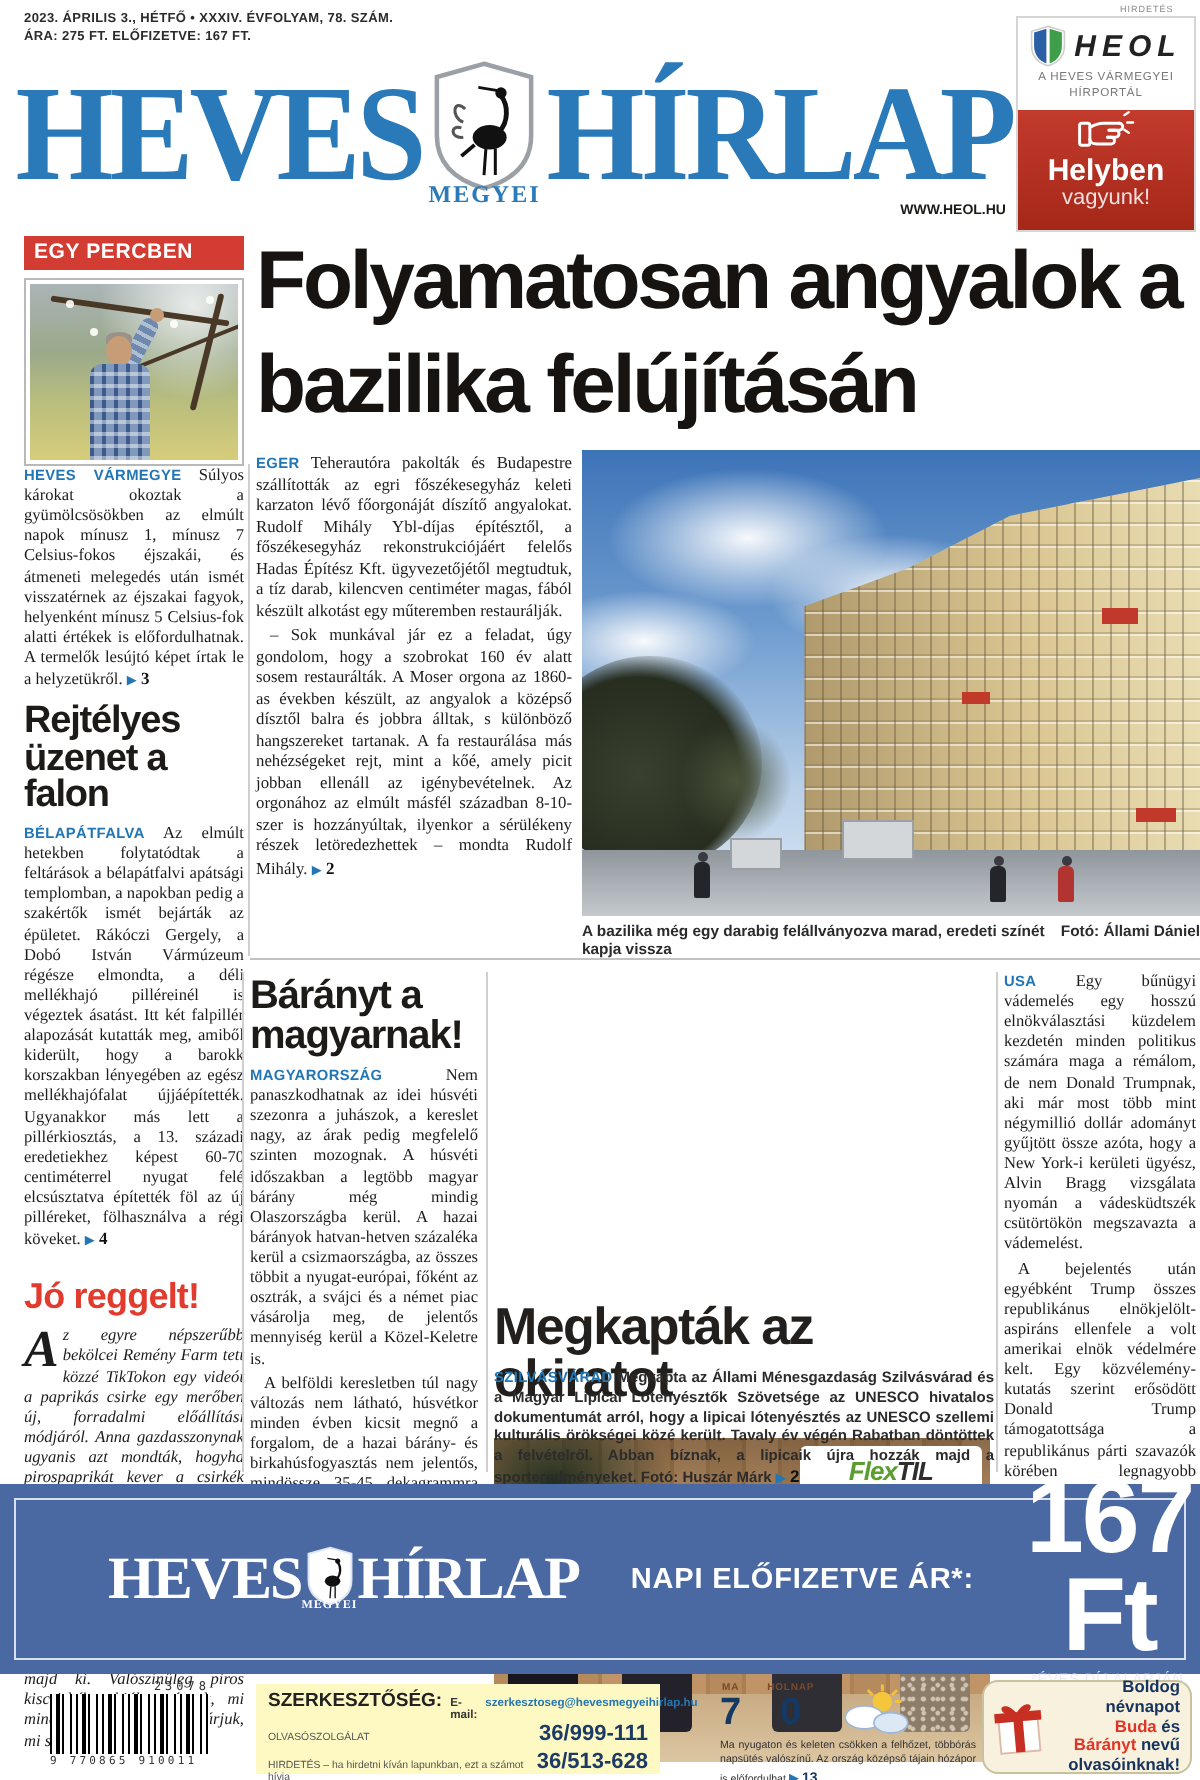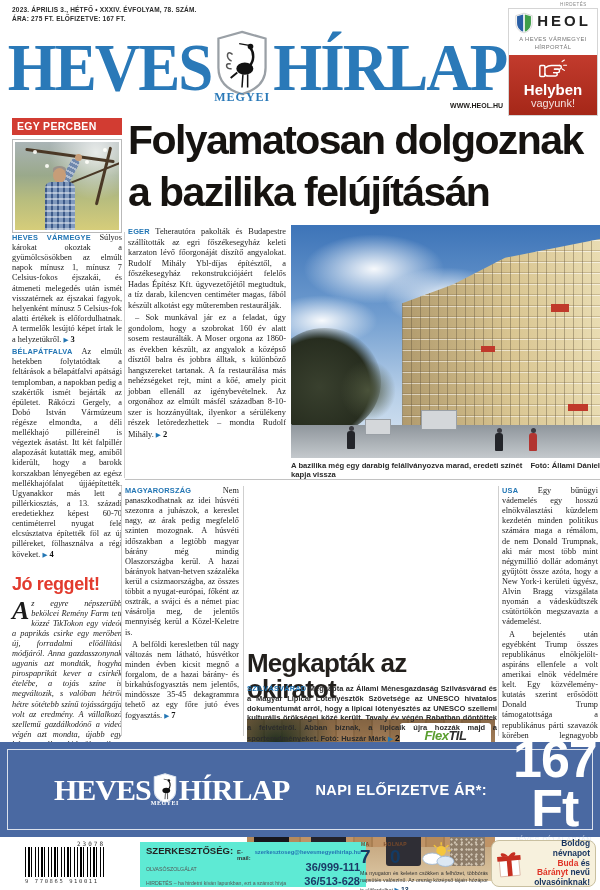--- a/index.html
+++ b/index.html
@@ -12,24 +12,24 @@
   .masthead{left:8px;top:24px;width:498px;height:86px;display:flex;align-items:center;justify-content:center;gap:2px;}
   .mast-word{font-family:"Liberation Serif",serif;font-weight:bold;font-size:63px;color:#2a79b8;letter-spacing:-2px;line-height:1;transform:scaleY(1.08);}
   .crest-col{display:flex;flex-direction:column;align-items:center;width:78px;margin:0 -2px;}
   .mast-megyei{font-family:"Liberation Serif",serif;font-weight:bold;font-size:12px;color:#2a79b8;letter-spacing:1px;margin-top:-6px;}
   .website{right:97px;top:102px;font-size:7px;font-weight:bold;color:#1d1b18;}
 
   
   .ad-tag{left:560px;top:2px;font-size:4.5px;color:#888;letter-spacing:.5px;}
   .heol-ad{left:508px;top:8px;width:90px;height:108px;border:1px solid #d5d5d5;box-sizing:border-box;background:#fff;}
   .heol-top{height:46px;display:flex;flex-direction:column;align-items:center;justify-content:center;}
-  .heol-row{display:flex;align-items:flex-start;gap:4px;}
+  .heol-row{display:flex;align-items:center;gap:4px;font-style:italic;}
   .heol-word{font-size:15px;font-weight:bold;letter-spacing:3px;color:#222;}
   .heol-tagline{font-size:5.8px;color:#777;letter-spacing:.4px;text-align:center;width:80%;line-height:1.3;margin-top:2px;}
-  .heol-red{height:60px;background:linear-gradient(180deg,#c23b2d,#a52718);display:flex;flex-direction:column;align-items:center;justify-content:center;}
+  .heol-red{height:60px;background:linear-gradient(180deg,#c23b2d,#a52718);display:flex;flex-direction:column;align-items:center;}
   .helyben{font-size:15px;font-weight:bold;color:#fff;line-height:1;margin-top:1px;}
   .vagyunk{font-size:11px;color:rgba(255,255,255,.85);line-height:1.2;}
 
   
   .leftcol{left:12px;top:118px;width:110px;}
   .section-banner{background:#d23c32;color:#fff;font-weight:bold;font-size:10.5px;letter-spacing:.3px;padding:2px 5px 3px;}
   .framed{border:1px solid #b9b9b9;padding:2px;background:#fff;margin-top:4px;}
   .photo{position:relative;overflow:hidden;}
   .lc-photo{height:88px;}
   h2.small-head{font-size:19px;font-weight:bold;letter-spacing:-.6px;line-height:.98;margin:7px 0 4px;color:#1d1b18;}
@@ -74,21 +74,21 @@
   .ban-price-wrap{margin-left:auto;text-align:center;}
   .ban-price{font-size:52px;font-weight:bold;color:#fff;line-height:.95;letter-spacing:-1px;}
   .ban-note{font-size:7.5px;color:#e8edf5;margin-top:2px;letter-spacing:.3px;}
 
   
   .barcode-block{left:25px;top:840px;width:80px;}
   .bc-num{text-align:right;font-size:6px;letter-spacing:2px;color:#333;font-family:"DejaVu Sans Mono",monospace;}
   .bars{height:30px;background:
      repeating-linear-gradient(90deg,#000 0 1px,#fff 1px 3px,#000 3px 5px,#fff 5px 6px,#000 6px 7px,#fff 7px 10px,#000 10px 11px,#fff 11px 13px);}
   .issn{font-size:5.5px;letter-spacing:1.6px;color:#333;font-family:"DejaVu Sans Mono",monospace;margin-top:1px;}
-  .editorial{left:128px;top:842px;width:226px;height:45px;background:#5eead4;padding:3px 6px;box-sizing:border-box;margin-left:12px;}
+  .editorial{left:128px;top:842px;width:202px;height:45px;background:#fef9c3;padding:3px 6px;box-sizing:border-box;}
   .ed-top{display:flex;align-items:baseline;gap:4px;}
   .ed-title{font-size:9.5px;font-weight:bold;color:#222;}
   .ed-mail-label{font-size:5.8px;font-weight:bold;color:#333;}
   .ed-mail{font-size:5.8px;font-weight:bold;color:#2376b4;}
   .ed-row{display:flex;align-items:baseline;line-height:1.25;}
   .ed-row .lbl{font-size:5.2px;color:#555;flex:1;}
   .ed-row .tel{font-size:11px;font-weight:bold;color:#1b3a66;}
   .weather{left:360px;top:841px;width:128px;}
   .w-top{display:flex;align-items:flex-start;gap:13px;}
   .w-day{text-align:center;}
@@ -231,33 +231,34 @@
       <div class="o-arm"></div>
       <div class="o-hand"></div>
       <div class="o-hair"></div>
       <div class="o-head"></div>
       <div class="o-body"></div>
     </div>
   </div>
 
   <p class="serif"><span class="lead-in">HEVES VÁRMEGYE</span> <span>Súlyos károkat okoztak a gyümölcsösökben az elmúlt napok mínusz 1, mínusz 7 Celsius-fokos éjszakái, és átmeneti melegedés után ismét visszatérnek az éjszakai fagyok, helyenként mínusz 5 Celsius-fok alatti értékek is előfordulhatnak. A termelők lesújtó képet írtak le a helyzetükről.</span> <span class="pg"><span class="arr">▶</span> <b>3</b></span></p>
 
+  <h2 class="small-head">Rejtélyes üzenet a falon</h2>
   <p class="serif"><span class="lead-in">BÉLAPÁTFALVA</span> <span>Az elmúlt hetekben folytatódtak a feltárások a bélapátfalvi apátsági templomban, a napokban pedig a szakértők ismét bejárták az épületet. Rákóczi Gergely, a Dobó István Vármúzeum régésze elmondta, a déli mellékhajó pilléreinél is végeztek ásatást. Itt két falpillér alapozását kutatták meg, amiből kiderült, hogy a barokk korszakban lényegében az egész mellékhajófalat újjáépítették. Ugyanakkor más lett a pillérkiosztás, a 13. századi eredetiekhez képest 60-70 centiméterrel nyugat felé elcsúsztatva építették föl az új pilléreket, fölhasználva a régi köveket.</span> <span class="pg"><span class="arr">▶</span> <b>4</b></span></p>
 
   <h3 class="greet">Jó reggelt!</h3>
   <p class="serif greet-body clearfix"><span class="dropcap">A</span><span>z egyre népszerűbb bekölcei Remény Farm tett közzé TikTokon egy videót a paprikás csirke egy merőben új, forradalmi előállítási módjáról. Anna gazdasszonynak ugyanis azt mondták, hogyha pirospaprikát kever a csirkék ételébe, a tojás színe is megváltozik, s valóban hétről hétre sötétebb színű tojássárgája volt az eredmény. A vállalkozó szellemű gazdálkodónő a videó végén azt mondta, újabb egy hónap múlva kiderül, milyen színe lesz azoknak a csibéknek, akik ezekből a tojásokból kelnek majd ki. Valószínűleg piros kiscsirkéket hiába várunk, mi mindenesetre izgatottan várjuk, mi sül ki a keltetőben.</span> </p>
 
 </div>
 
 <div class="abs vrule" style="left:124px;top:232px;height:246px;"></div>
 <div class="abs vrule" style="left:121px;top:486px;height:250px;"></div>
 <div class="abs vrule" style="left:243px;top:486px;height:250px;"></div>
 <div class="abs vrule" style="left:498px;top:486px;height:250px;"></div>
 
-<h1 class="abs main-headline" style="margin:0;">Folyamatosan dolgoznak a bazilika felújításán</h1>
+<h1 class="abs main-headline" style="margin:0;">Folyamatosan angyalok a bazilika felújításán</h1>
 
 <div class="abs lead-article">
   <p class="serif"><span class="lead-in">EGER</span> <span>Teherautóra pakolták és Budapestre szállították az egri főszékesegyház keleti karzaton lévő főorgonáját díszítő angyalokat. Rudolf Mihály Ybl-díjas építésztől, a főszékesegyház rekonstrukciójáért felelős Hadas Építész Kft. ügyvezetőjétől megtudtuk, a tíz darab, kilencven centiméter magas, fából készült alkotást egy műteremben restaurálják.</span></p>
   <p class="serif indent"><span>– Sok munkával jár ez a feladat, úgy gondolom, hogy a szobrokat 160 év alatt sosem restaurálták. A Moser orgona az 1860-as években készült, az angyalok a középső dísztől balra és jobbra álltak, s különböző hangszereket tartanak. A fa restaurálása más nehézségeket rejt, mint a kőé, amely picit jobban ellenáll az igénybevételnek. Az orgonához az elmúlt másfél században 8-10-szer is hozzányúltak, ilyenkor a sérülékeny részek letöredezhettek – mondta Rudolf Mihály.</span> <span class="pg"><span class="arr">▶</span> <b>2</b></span></p>
 </div>
 
 <div class="abs photo big-photo ph-basilica">
   <div class="cloud" style="left:4%;top:4%;width:46%;height:30%;"></div>
   <div class="cloud" style="left:30%;top:18%;width:40%;height:26%;"></div>
   <div class="cloud" style="left:-8%;top:30%;width:36%;height:22%;"></div>
@@ -276,20 +277,21 @@
 </div>
 
 <div class="abs caption-row">
   <span class="caption">A bazilika még egy darabig felállványozva marad, eredeti színét kapja vissza</span>
   <span class="credit">Fotó: Állami Dániel</span>
 </div>
 
 <div class="abs hrule"></div>
 
 <div class="abs col-lamb">
+  <h2 class="mid-head">Bárányt a magyarnak!</h2>
   <p class="serif"><span class="lead-in">MAGYARORSZÁG</span> <span>Nem panaszkodhatnak az idei húsvéti szezonra a juhászok, a kereslet nagy, az árak pedig megfelelő szinten mozognak. A húsvéti időszakban a legtöbb magyar bárány még mindig Olaszországba kerül. A hazai bárányok hatvan-hetven százaléka kerül a csizmaországba, az összes többit a nyugat-európai, főként az osztrák, a svájci és a német piac vásárolja meg, de jelentős mennyiség kerül a Közel-Keletre is.</span></p>
   <p class="serif indent"><span>A belföldi keresletben túl nagy változás nem látható, húsvétkor minden évben kicsit megnő a forgalom, de a hazai bárány- és birkahúsfogyasztás nem jelentős, mindössze 35-45 dekagrammra tehető az egy főre jutó éves fogyasztás.</span> <span class="pg"><span class="arr">▶</span> <b>7</b></span></p>
 </div>
 
 <div class="abs photo mid-photo ph-cert">
   <div class="c-beam"></div>
   <div class="c-dark"></div>
   <div class="flexbanner">
       <span class="fx">Flex</span>
       <span class="til">TIL</span>

